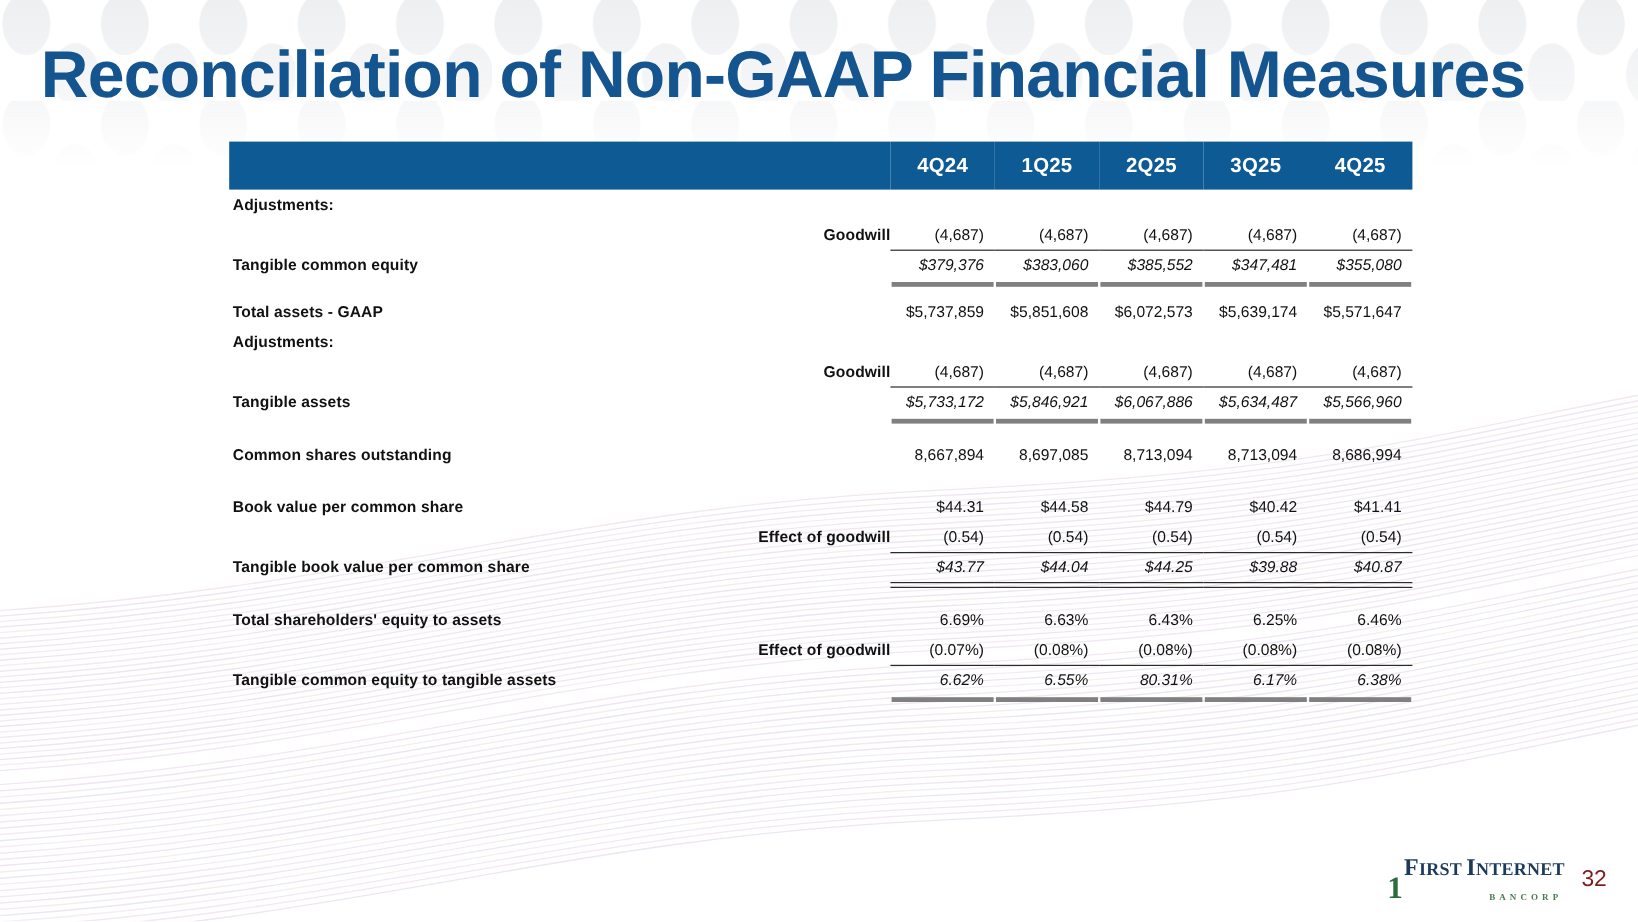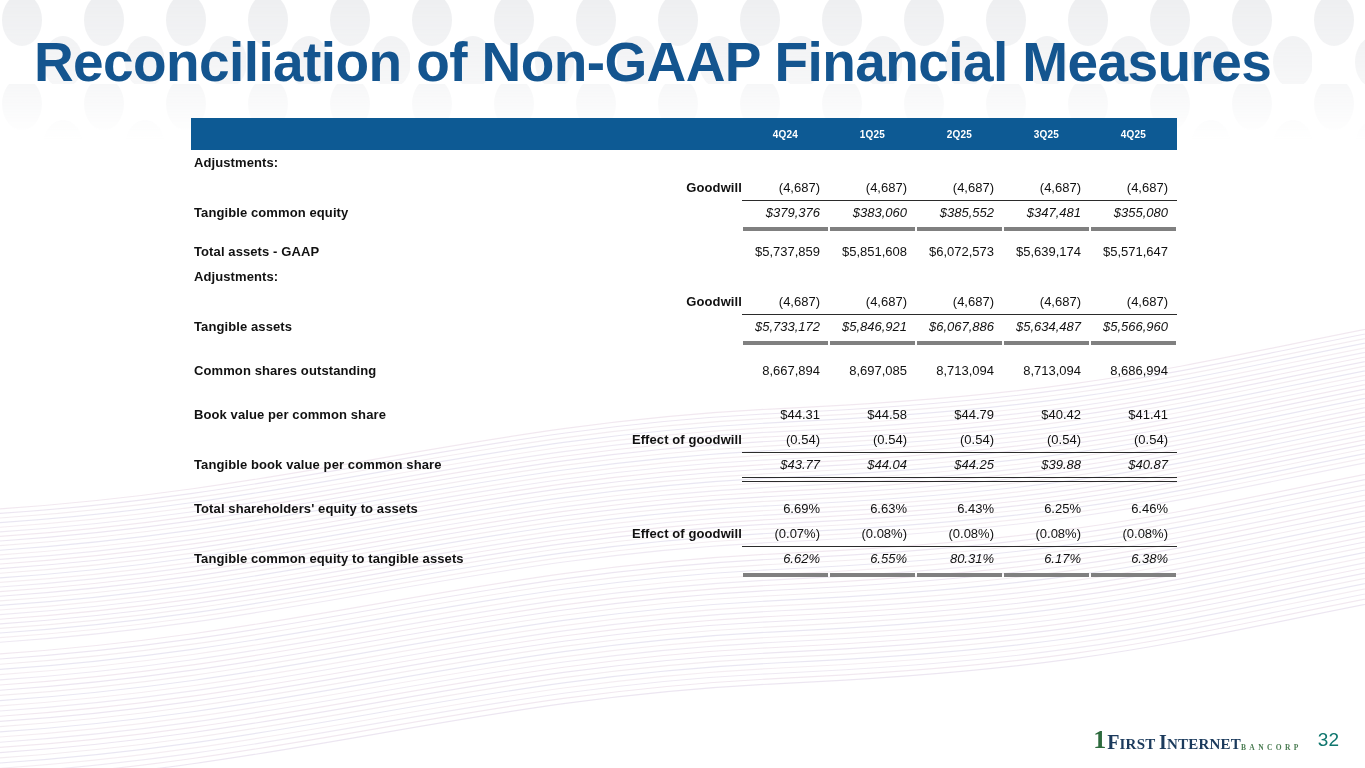--- a/index.html
+++ b/index.html
@@ -43,23 +43,23 @@
     width:986px;
     border-collapse:collapse;
     table-layout:fixed;
   }
   table.fin col.lbl  { width:551px; }
   table.fin col.num  { width:87px; }
 
   .fin thead th {
     background:#0d5a94;
     color:#ffffff;
-    font-size:10px;
-    font-weight:bold;
-    height:32px;
+    font-size:17px;
+    font-weight:bold;
+    height:40px;
     text-align:center;
     padding:0;
     letter-spacing:0.2px;
   }
   .fin thead th.lbl-head { background:#0d5a94; }
 
   .fin td {
     font-size:13px;
     color:#111111;
     height:25px;
@@ -118,21 +118,21 @@
   }
   .logo { display:flex; align-items:flex-end; }
   .logo-mark {
     font-family:"Liberation Serif", serif;
     font-size:26px;
     font-weight:bold;
     color:#2e6b3e;
     line-height:0.92;
     margin-right:1px;
   }
-  .logo-text { display:flex; flex-direction:row; align-items:flex-start; }
+  .logo-text { display:flex; flex-direction:column; align-items:flex-start; }
   .logo-name {
     font-family:"Liberation Serif", serif;
     font-size:20px;
     font-weight:bold;
     color:#1b3a5c;
     line-height:1;
     letter-spacing:0.2px;
   }
   .logo-name .sm { font-size:15px; }
   .logo-sub {
@@ -140,21 +140,21 @@
     font-size:7.5px;
     font-weight:bold;
     color:#4a7c52;
     letter-spacing:3.4px;
     align-self:flex-end;
     margin-top:10px;
     margin-right:2px;
   }
   .page-num {
     font-size:19px;
-    color:#0f766e;
+    color:#7f1d1d;
     font-weight:normal;
   }
 </style>
 </head>
 <body>
 
 <svg id="bg-dots" viewBox="0 0 1365 768" preserveAspectRatio="none" aria-hidden="true">
   <defs>
     <pattern id="dotgrid" x="0" y="0" width="82" height="84" patternUnits="userSpaceOnUse">
       <ellipse cx="22" cy="20" rx="20" ry="26" fill="#ebecef" opacity="0.85"></ellipse>

